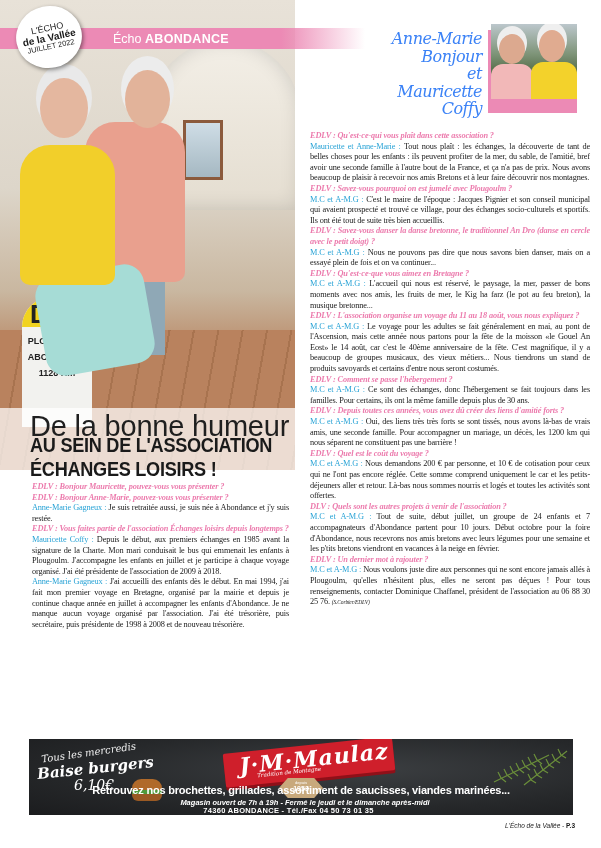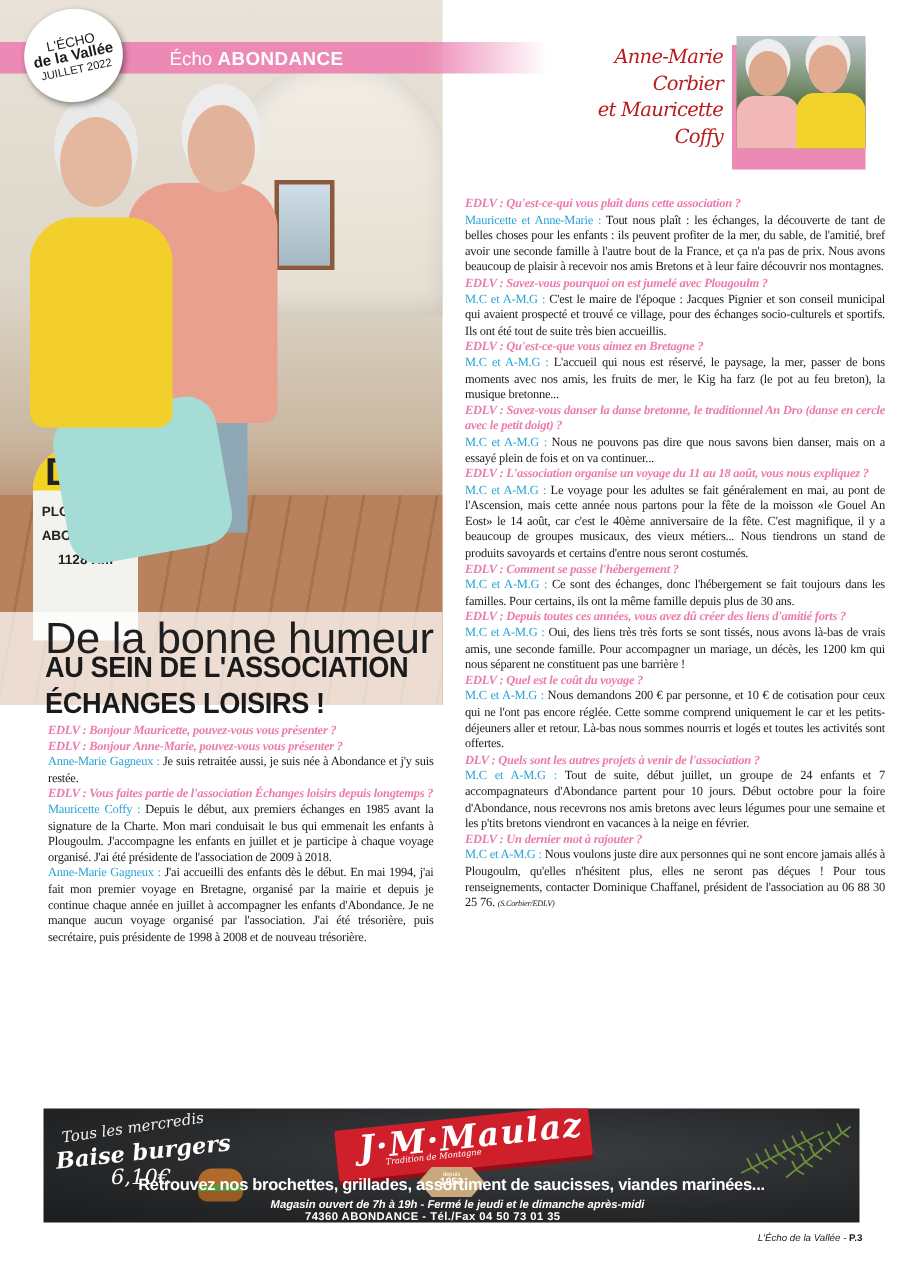--- a/index.html
+++ b/index.html
@@ -90,22 +90,22 @@
   .inset-photo {
     position: absolute; left: 491px; top: 24px; width: 86px; height: 75px; overflow: hidden;
     background: linear-gradient(180deg,#bcc7cc 0%,#7e9478 40%,#5c7350 60%,#8d7d6b 100%);
   }
   .inset-p1 { position:absolute; left:8px; top:10px; width:26px; height:30px; border-radius:50%; background:#dca98f; box-shadow:0 -6px 0 2px #eeeeee; }
   .inset-p1b { position:absolute; left:0; top:40px; width:42px; height:40px; border-radius:12px 12px 0 0; background:#f2b8b8; }
   .inset-p2 { position:absolute; left:48px; top:6px; width:26px; height:32px; border-radius:50%; background:#e0ab90; box-shadow:0 -6px 0 2px #efefef; }
   .inset-p2b { position:absolute; left:40px; top:38px; width:46px; height:42px; border-radius:12px 12px 0 0; background:#f3d22b; }
   .script-names {
     position: absolute; left: 382px; top: 30px; width: 100px; text-align: right;
-    font-family: "DejaVu Serif", serif; font-style: italic; font-size: 13px; line-height: 17.5px;
-    color: #b91c1c; letter-spacing: -0.5px;
+    font-family: "DejaVu Serif", serif; font-style: italic; font-size: 16px; line-height: 17.5px;
+    color: #3b82f6; letter-spacing: -0.5px;
   }
 
   
   .ad {
     position: absolute; left: 29px; top: 739px; width: 544px; height: 76px; overflow: hidden;
     background: radial-gradient(ellipse at 60% 40%, #3c3f42 0%, #26282a 60%, #1b1c1e 100%);
   }
   .ad-promo-line1 { position:absolute; left:12px; top:8px; font-family:"DejaVu Serif",serif; font-style:italic; font-size:10px; color:#f1f1f1; transform:rotate(-8deg); }
   .ad-promo-line2 { position:absolute; left:8px; top:20px; font-family:"DejaVu Serif",serif; font-style:italic; font-weight:bold; font-size:15px; color:#ffffff; transform:rotate(-6deg); }
   .ad-promo-price { position:absolute; left:45px; top:38px; font-family:"DejaVu Serif",serif; font-style:italic; font-size:14px; color:#ffffff; }
@@ -194,21 +194,21 @@
     <span class="q">EDLV : Vous faites partie de l'association Échanges loisirs depuis longtemps ?</span>
     <span class="ans"><span class="sp">Mauricette Coffy :</span><span> Depuis le début, aux premiers échanges en 1985 avant la signature de la Charte. Mon mari conduisait le bus qui emmenait les enfants à Plougoulm. J'accompagne les enfants en juillet et je participe à chaque voyage organisé. J'ai été présidente de l'association de 2009 à 2018.</span></span>
   </div>
   <div>
     <span class="ans"><span class="sp">Anne-Marie Gagneux :</span><span> J'ai accueilli des enfants dès le début. En mai 1994, j'ai fait mon premier voyage en Bretagne, organisé par la mairie et depuis je continue chaque année en juillet à accompagner les enfants d'Abondance. Je ne manque aucun voyage organisé par l'association. J'ai été trésorière, puis secrétaire, puis présidente de 1998 à 2008 et de nouveau trésorière.</span></span>
   </div>
 </div>
 
 <div class="script-names">
   <div>Anne-Marie</div>
-  <div>Corbier</div>
+  <div>Bonjour</div>
   <div>et Mauricette</div>
   <div>Coffy</div>
 </div>
 <div class="inset-frame"></div>
 <div class="inset-photo">
   <div class="inset-p1b"></div>
   <div class="inset-p1"></div>
   <div class="inset-p2b"></div>
   <div class="inset-p2"></div>
 </div>
@@ -216,26 +216,26 @@
 <div class="col col-right">
   <div>
     <span class="q">EDLV : Qu'est-ce-qui vous plaît dans cette association ?</span>
     <span class="ans"><span class="sp">Mauricette et Anne-Marie :</span><span> Tout nous plaît : les échanges, la découverte de tant de belles choses pour les enfants : ils peuvent profiter de la mer, du sable, de l'amitié, bref avoir une seconde famille à l'autre bout de la France, et ça n'a pas de prix. Nous avons beaucoup de plaisir à recevoir nos amis Bretons et à leur faire découvrir nos montagnes.</span></span>
   </div>
   <div>
     <span class="q">EDLV : Savez-vous pourquoi on est jumelé avec Plougoulm ?</span>
     <span class="ans"><span class="sp">M.C et A-M.G :</span><span> C'est le maire de l'époque : Jacques Pignier et son conseil municipal qui avaient prospecté et trouvé ce village, pour des échanges socio-culturels et sportifs. Ils ont été tout de suite très bien accueillis.</span></span>
   </div>
   <div>
+    <span class="q">EDLV : Savez-vous danser la danse bretonne, le traditionnel An Dro (danse en cercle avec le petit doigt) ?</span>
+    <span class="ans"><span class="sp">M.C et A-M.G :</span><span> Nous ne pouvons pas dire que nous savons bien danser, mais on a essayé plein de fois et on va continuer...</span></span>
+  </div>
+  <div>
     <span class="q">EDLV : Qu'est-ce-que vous aimez en Bretagne ?</span>
     <span class="ans"><span class="sp">M.C et A-M.G :</span><span> L'accueil qui nous est réservé, le paysage, la mer, passer de bons moments avec nos amis, les fruits de mer, le Kig ha farz (le pot au feu breton), la musique bretonne...</span></span>
-  </div>
-  <div>
-    <span class="q">EDLV : Savez-vous danser la danse bretonne, le traditionnel An Dro (danse en cercle avec le petit doigt) ?</span>
-    <span class="ans"><span class="sp">M.C et A-M.G :</span><span> Nous ne pouvons pas dire que nous savons bien danser, mais on a essayé plein de fois et on va continuer...</span></span>
   </div>
   <div>
     <span class="q">EDLV : L'association organise un voyage du 11 au 18 août, vous nous expliquez ?</span>
     <span class="ans"><span class="sp">M.C et A-M.G :</span><span> Le voyage pour les adultes se fait généralement en mai, au pont de l'Ascension, mais cette année nous partons pour la fête de la moisson «le Gouel An Eost» le 14 août, car c'est le 40ème anniversaire de la fête. C'est magnifique, il y a beaucoup de groupes musicaux, des vieux métiers... Nous tiendrons un stand de produits savoyards et certains d'entre nous seront costumés.</span></span>
   </div>
   <div>
     <span class="q">EDLV : Comment se passe l'hébergement ?</span>
     <span class="ans"><span class="sp">M.C et A-M.G :</span><span> Ce sont des échanges, donc l'hébergement se fait toujours dans les familles. Pour certains, ils ont la même famille depuis plus de 30 ans.</span></span>
   </div>
   <div>

